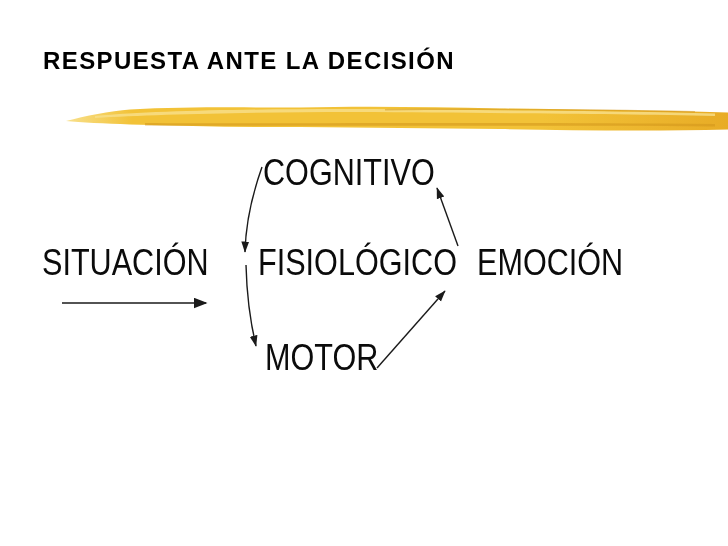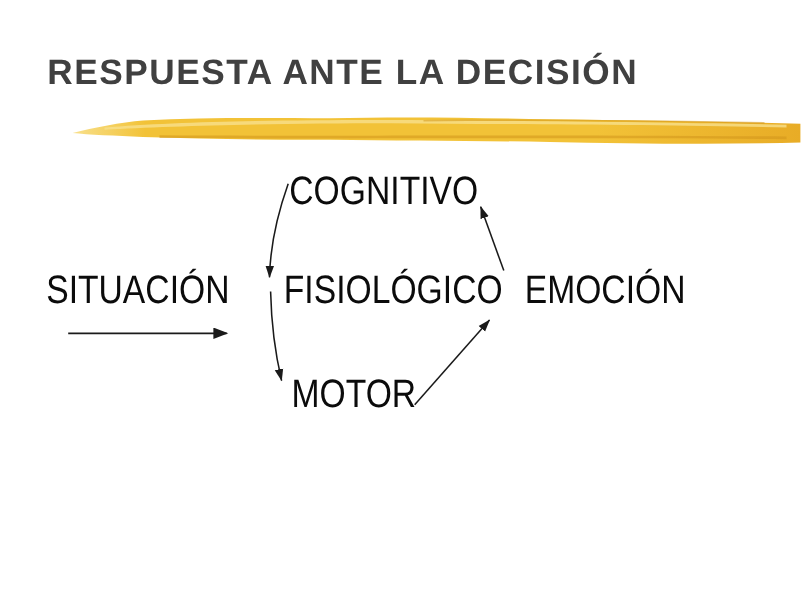--- a/index.html
+++ b/index.html
@@ -12,25 +12,25 @@
     width: 728px;
     height: 546px;
     background: #ffffff;
     overflow: hidden;
     font-family: "Liberation Sans", sans-serif;
   }
   .slide-title {
     position: absolute;
     left: 43px;
     top: 49px;
-    font-size: 32px;
+    font-size: 24px;
     line-height: 1;
     font-weight: bold;
     letter-spacing: 1.4px;
-    color: #404040;
+    color: #000000;
     white-space: nowrap;
   }
   .divider-svg {
     position: absolute;
     left: 55px;
     top: 100px;
     width: 673px;
     height: 40px;
   }
   .arrows-svg {

